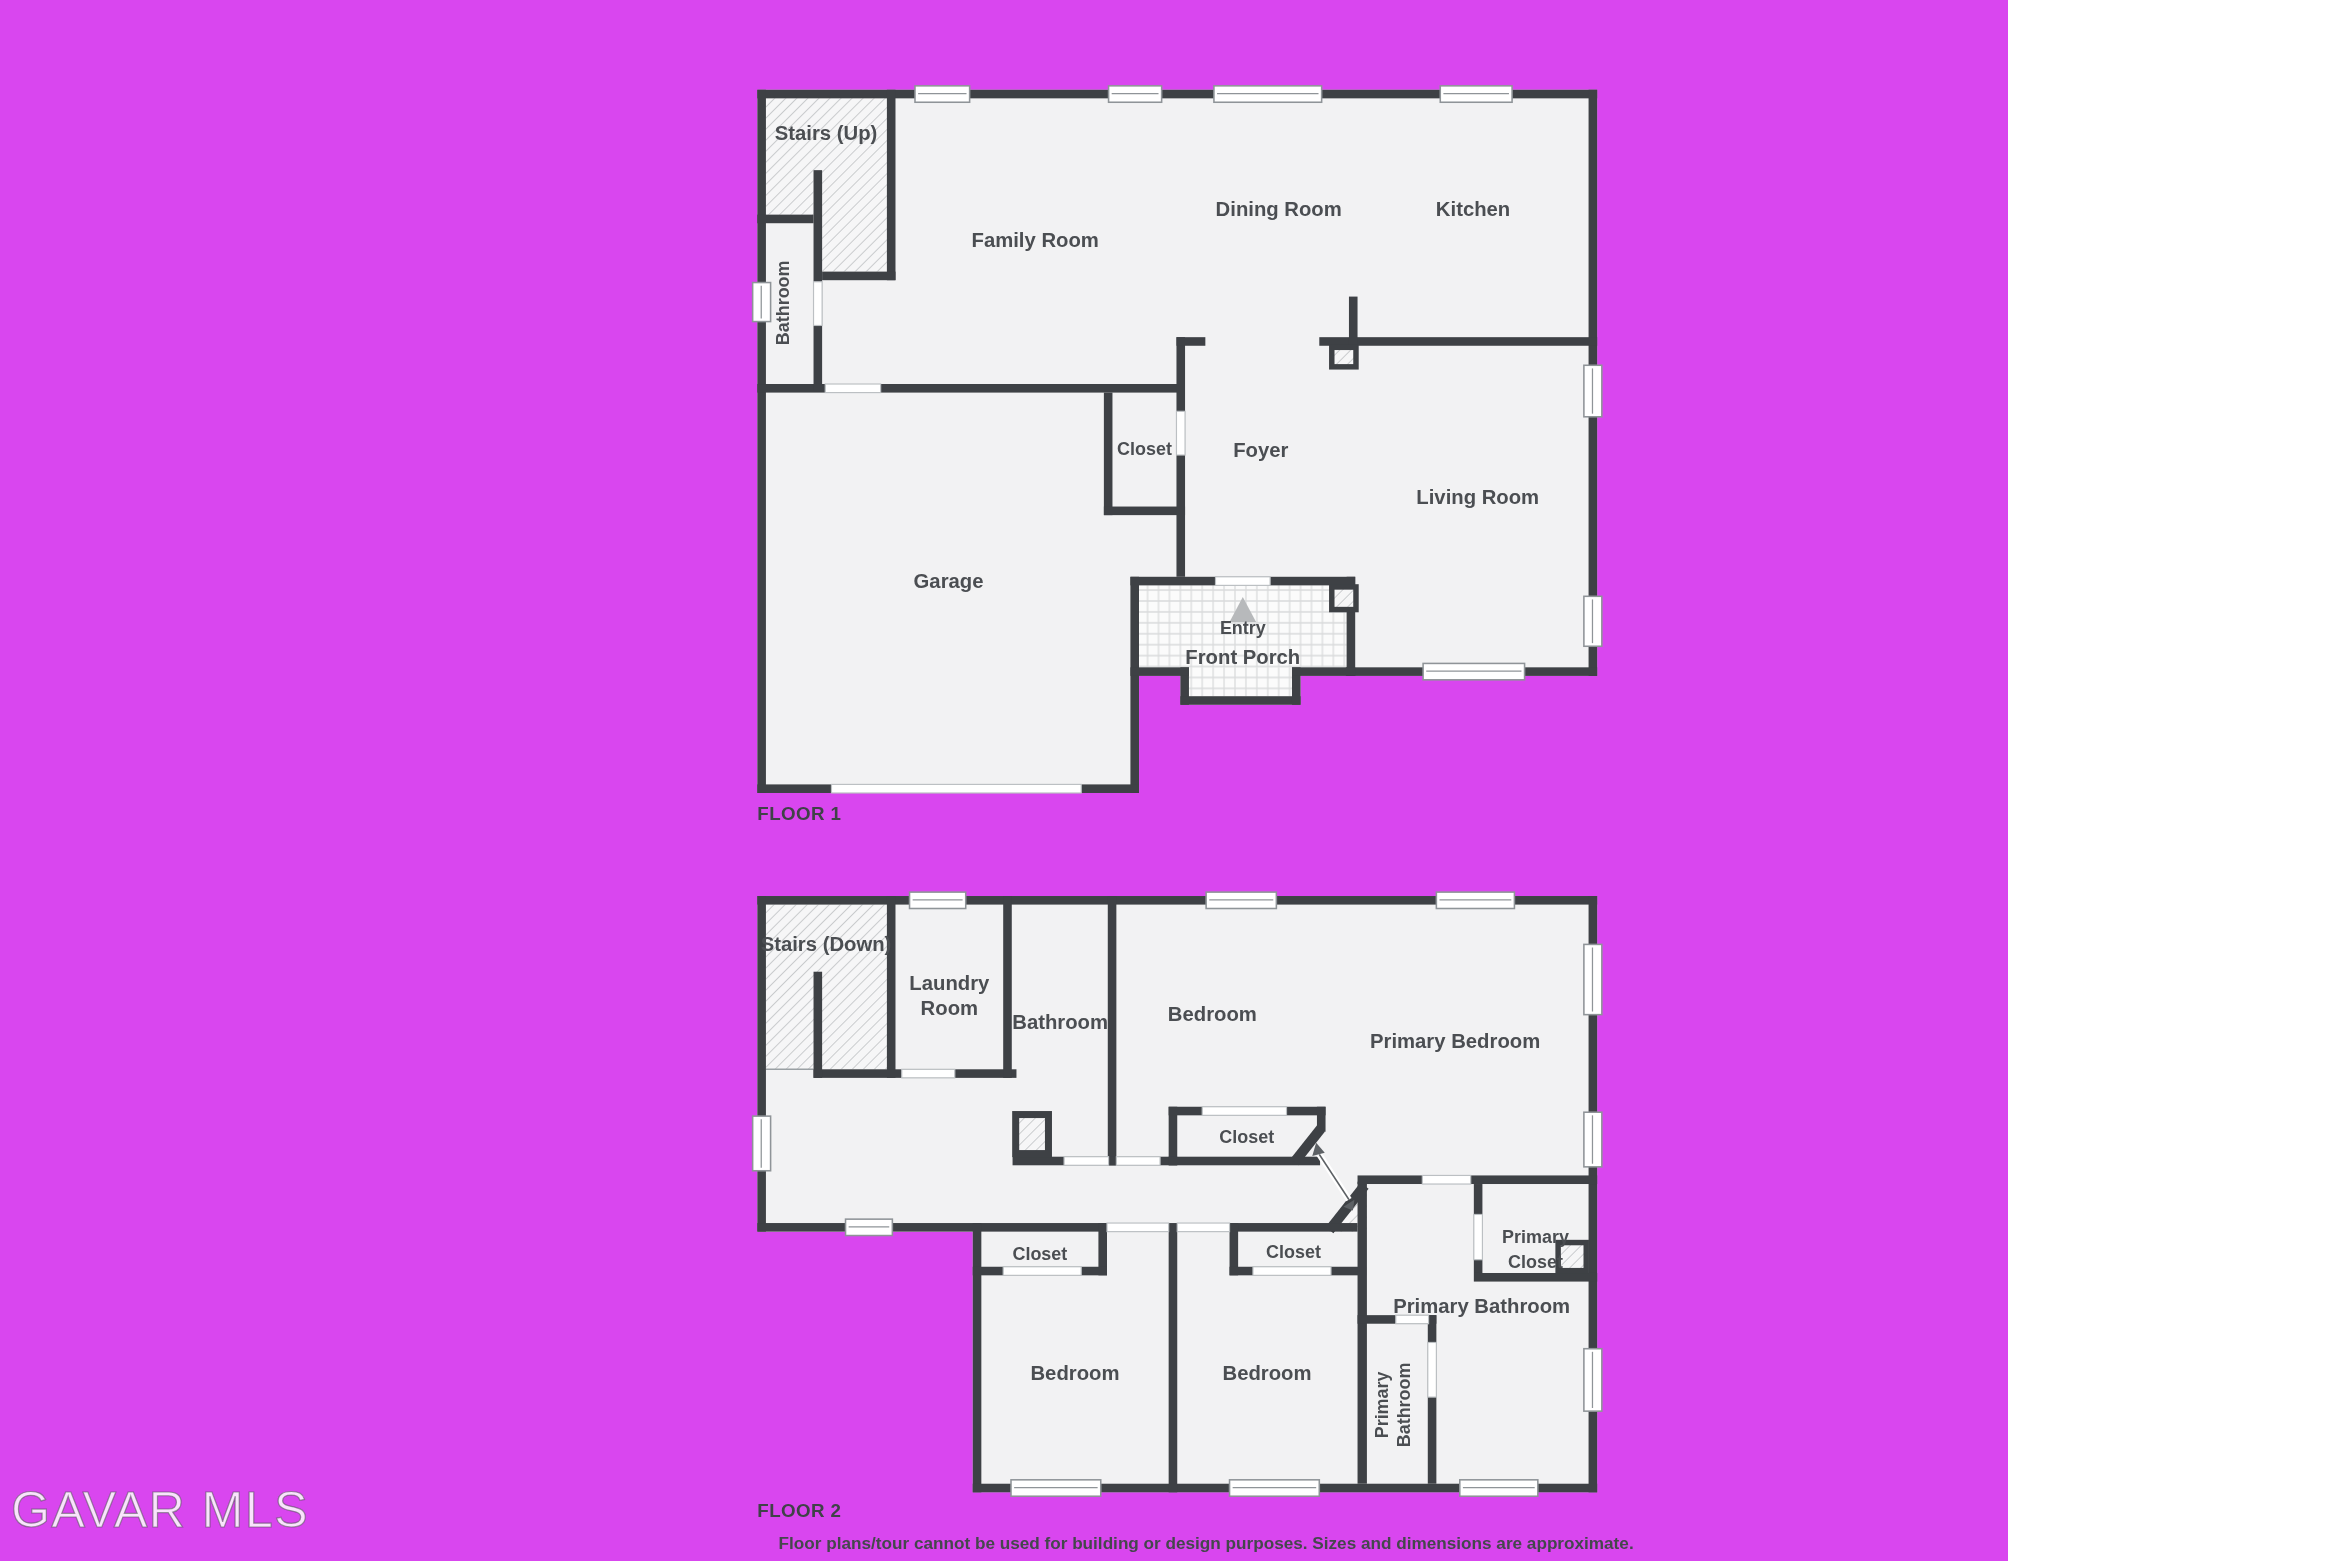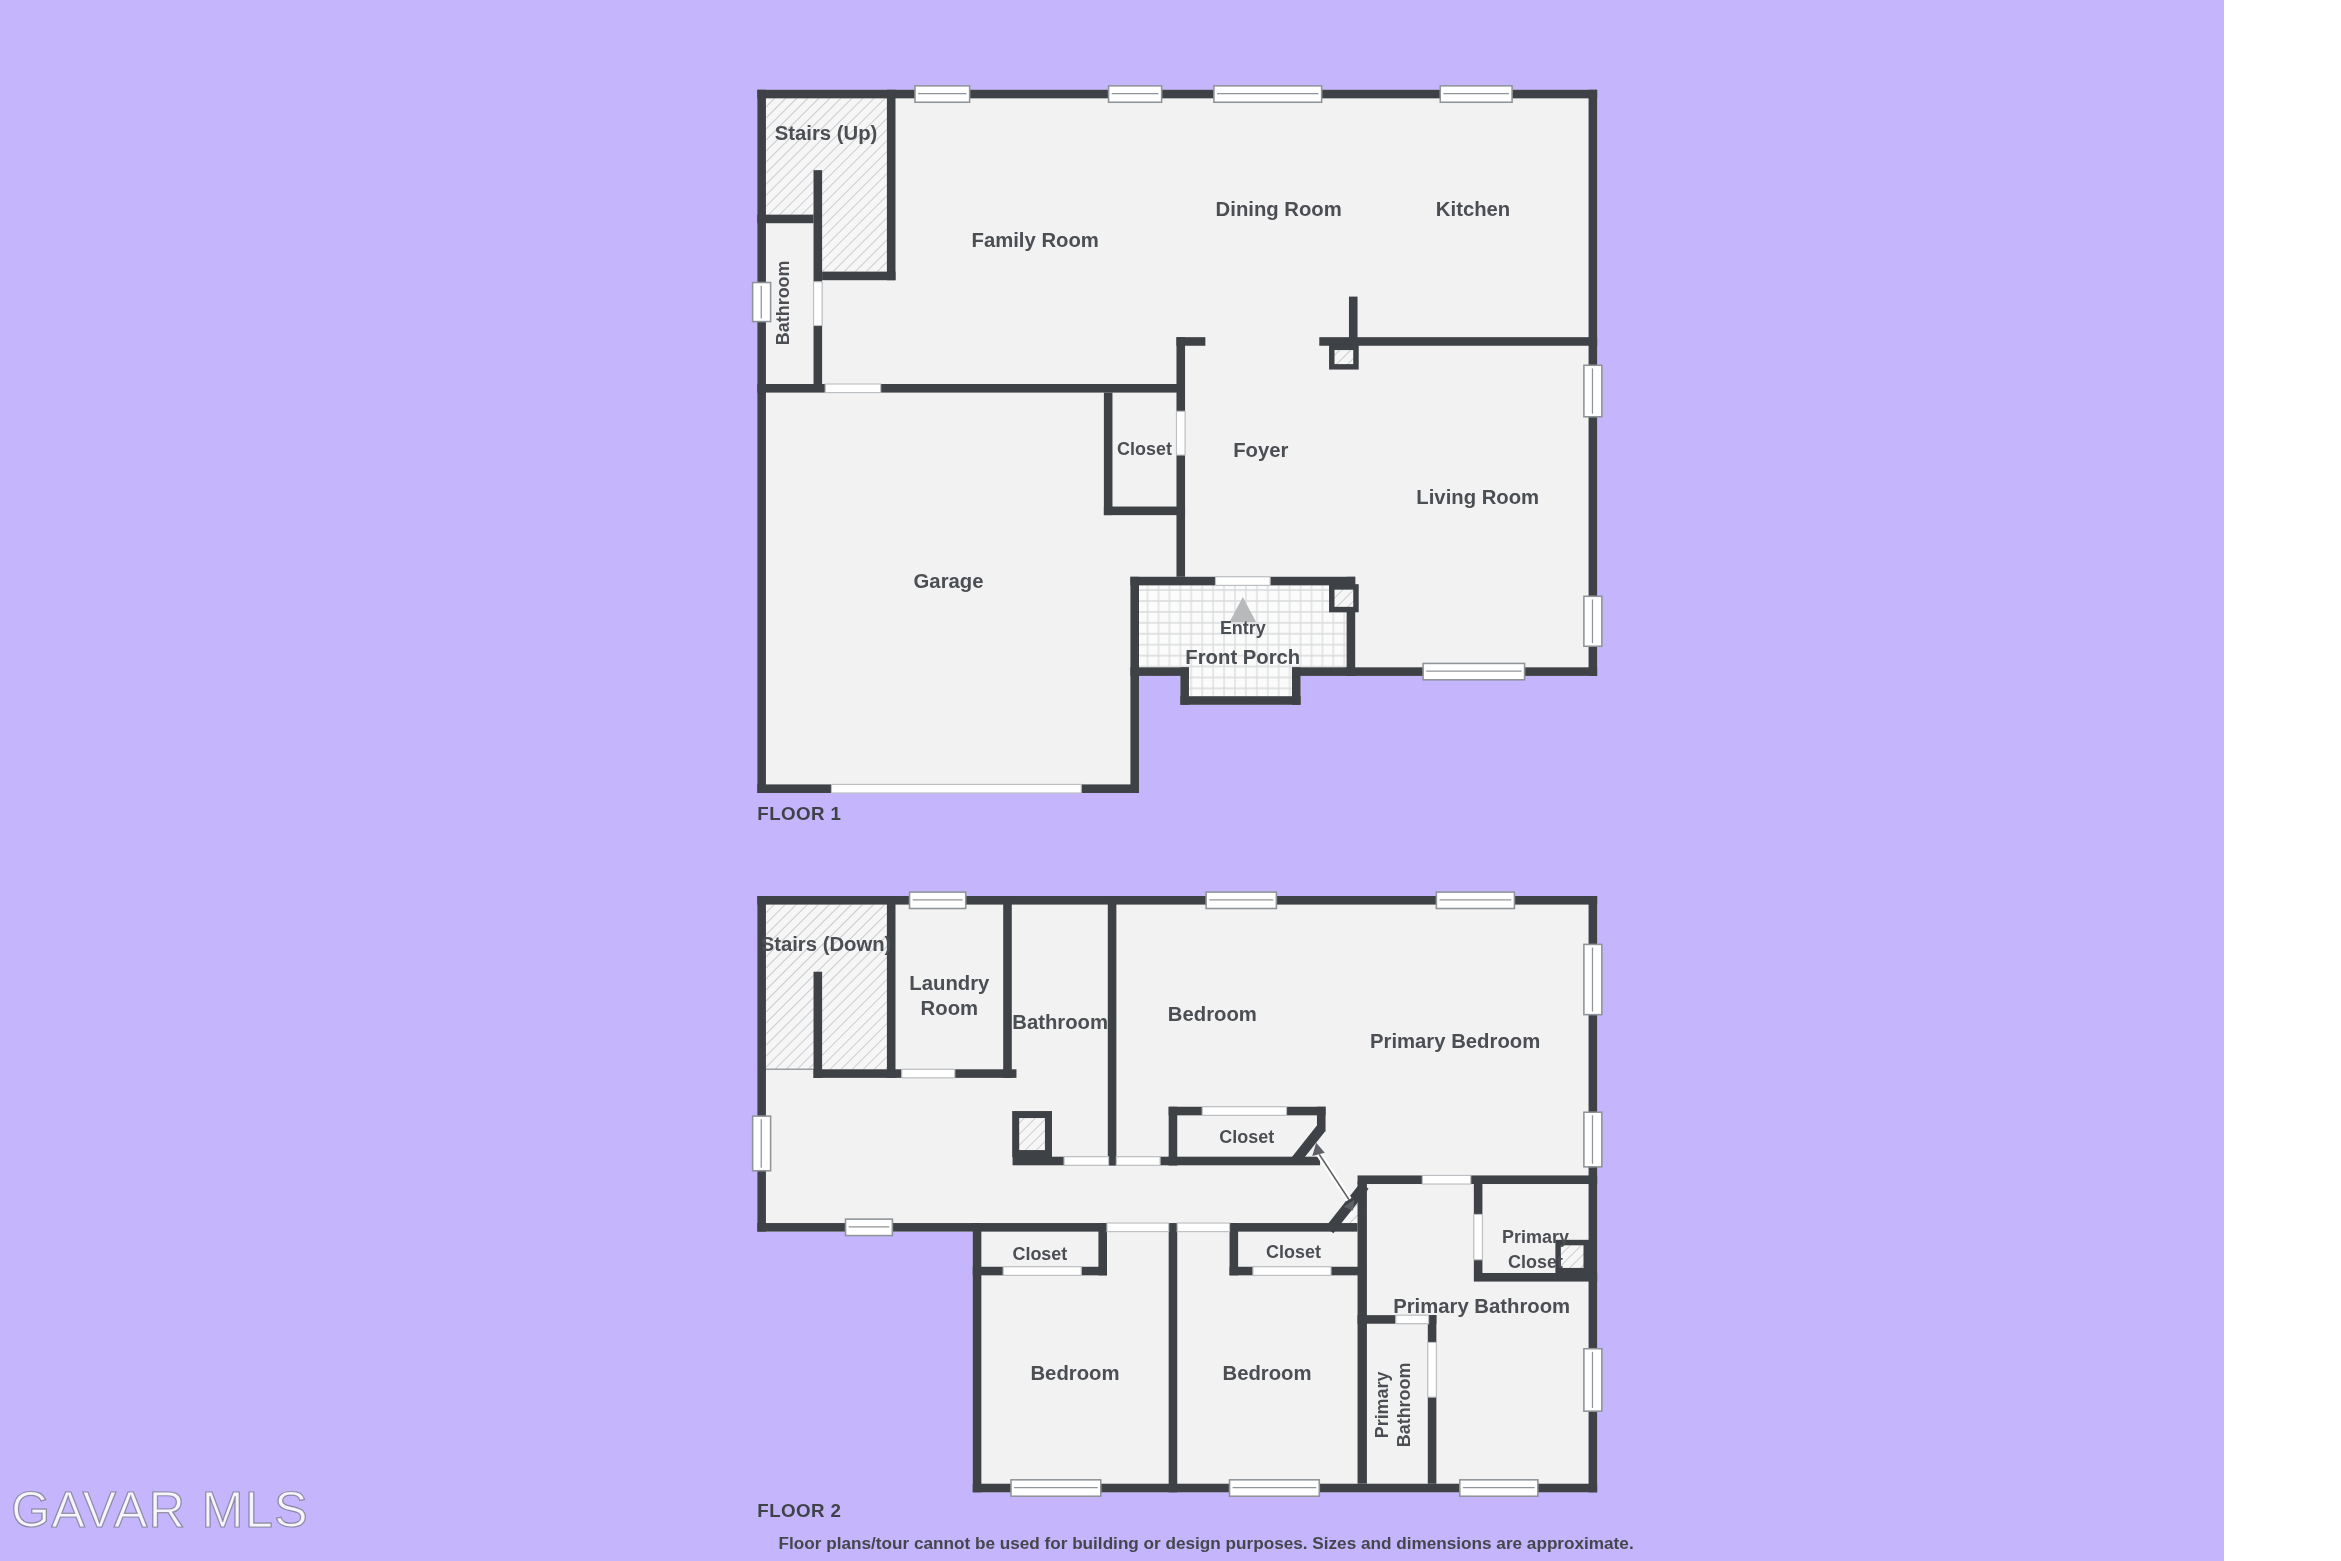--- a/index.html
+++ b/index.html
@@ -1,16 +1,16 @@
 <!DOCTYPE html>
 <html style="font-size:12.5px"><head>
 <meta charset="utf-8">
 <style>
   html,body{margin:0;padding:0;background:#ffffff;}
-  #stage{position:relative;width:2224px;height:1561px;background:#c4b5fd;overflow:hidden;
+  #stage{position:relative;width:2008px;height:1561px;background:#d946ef;overflow:hidden;
          font-family:"Liberation Sans", sans-serif;}
   svg{position:absolute;left:0;top:0;}
   .w{fill:#3e4145;}
   .floorfill{fill:#f2f2f3;}
   .win{fill:#ffffff;stroke:#8f9498;stroke-width:2;}
   .winline{stroke:#8f9498;stroke-width:1.6;}
   .door{fill:#ffffff;stroke:#bcc0c3;stroke-width:1.5;}
   .lbl{font-family:"Liberation Sans",sans-serif;font-weight:bold;fill:#4b4e52;
        font-size:26px;text-anchor:middle;}
   .lbl-sm{font-size:23px;}

